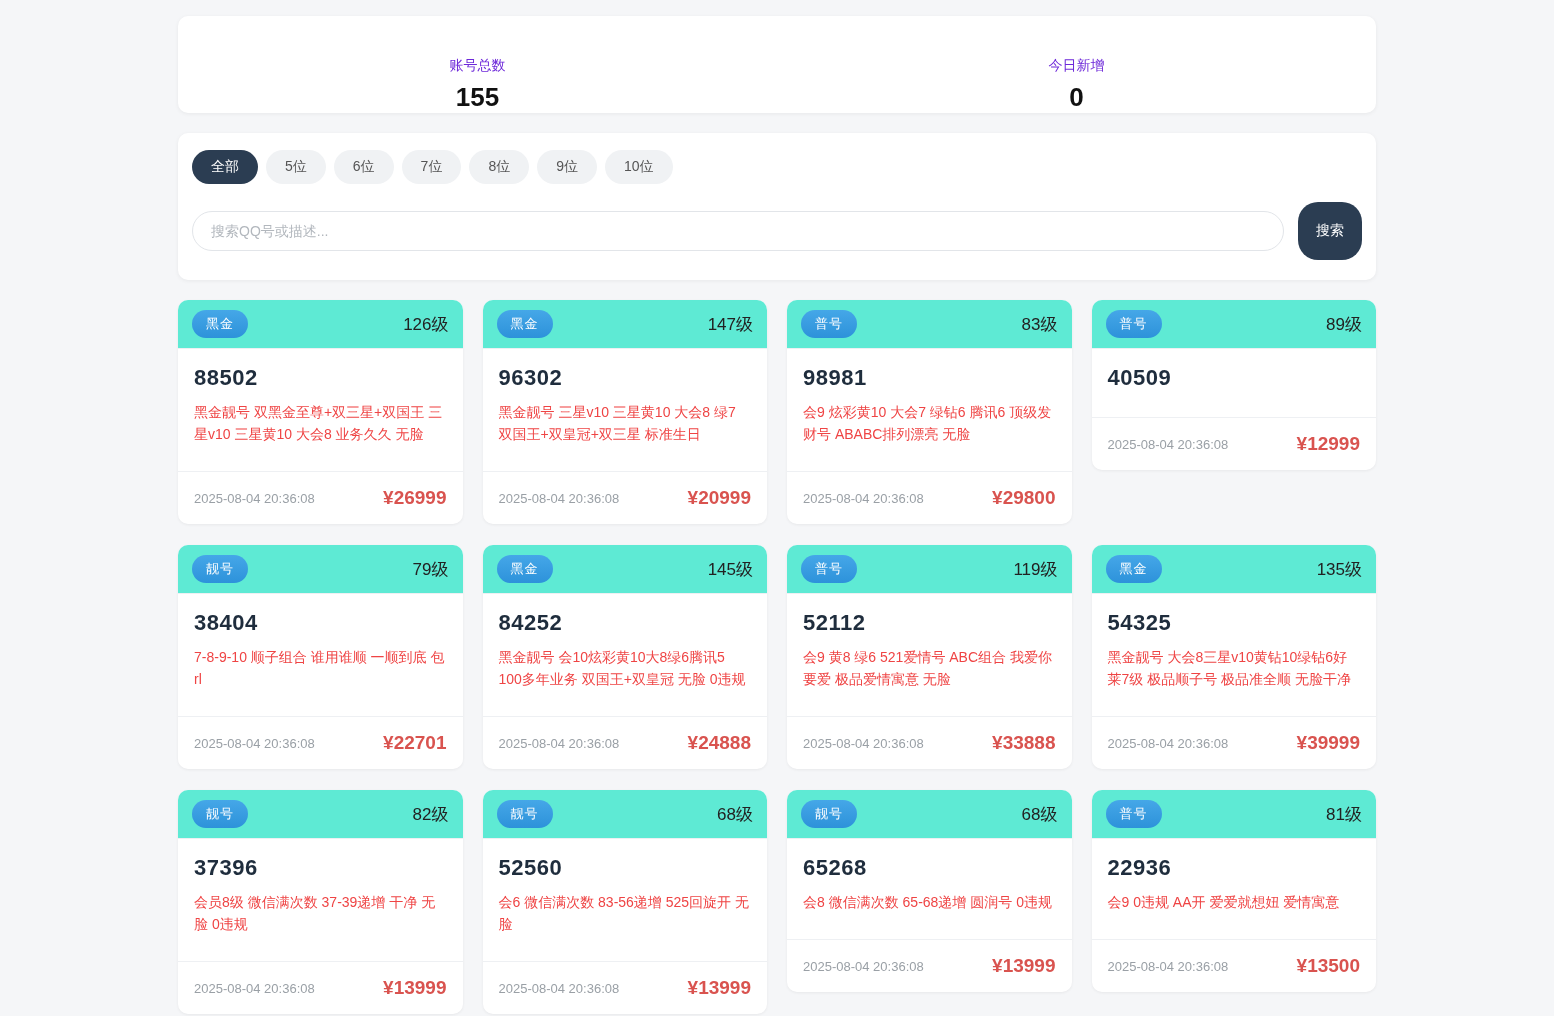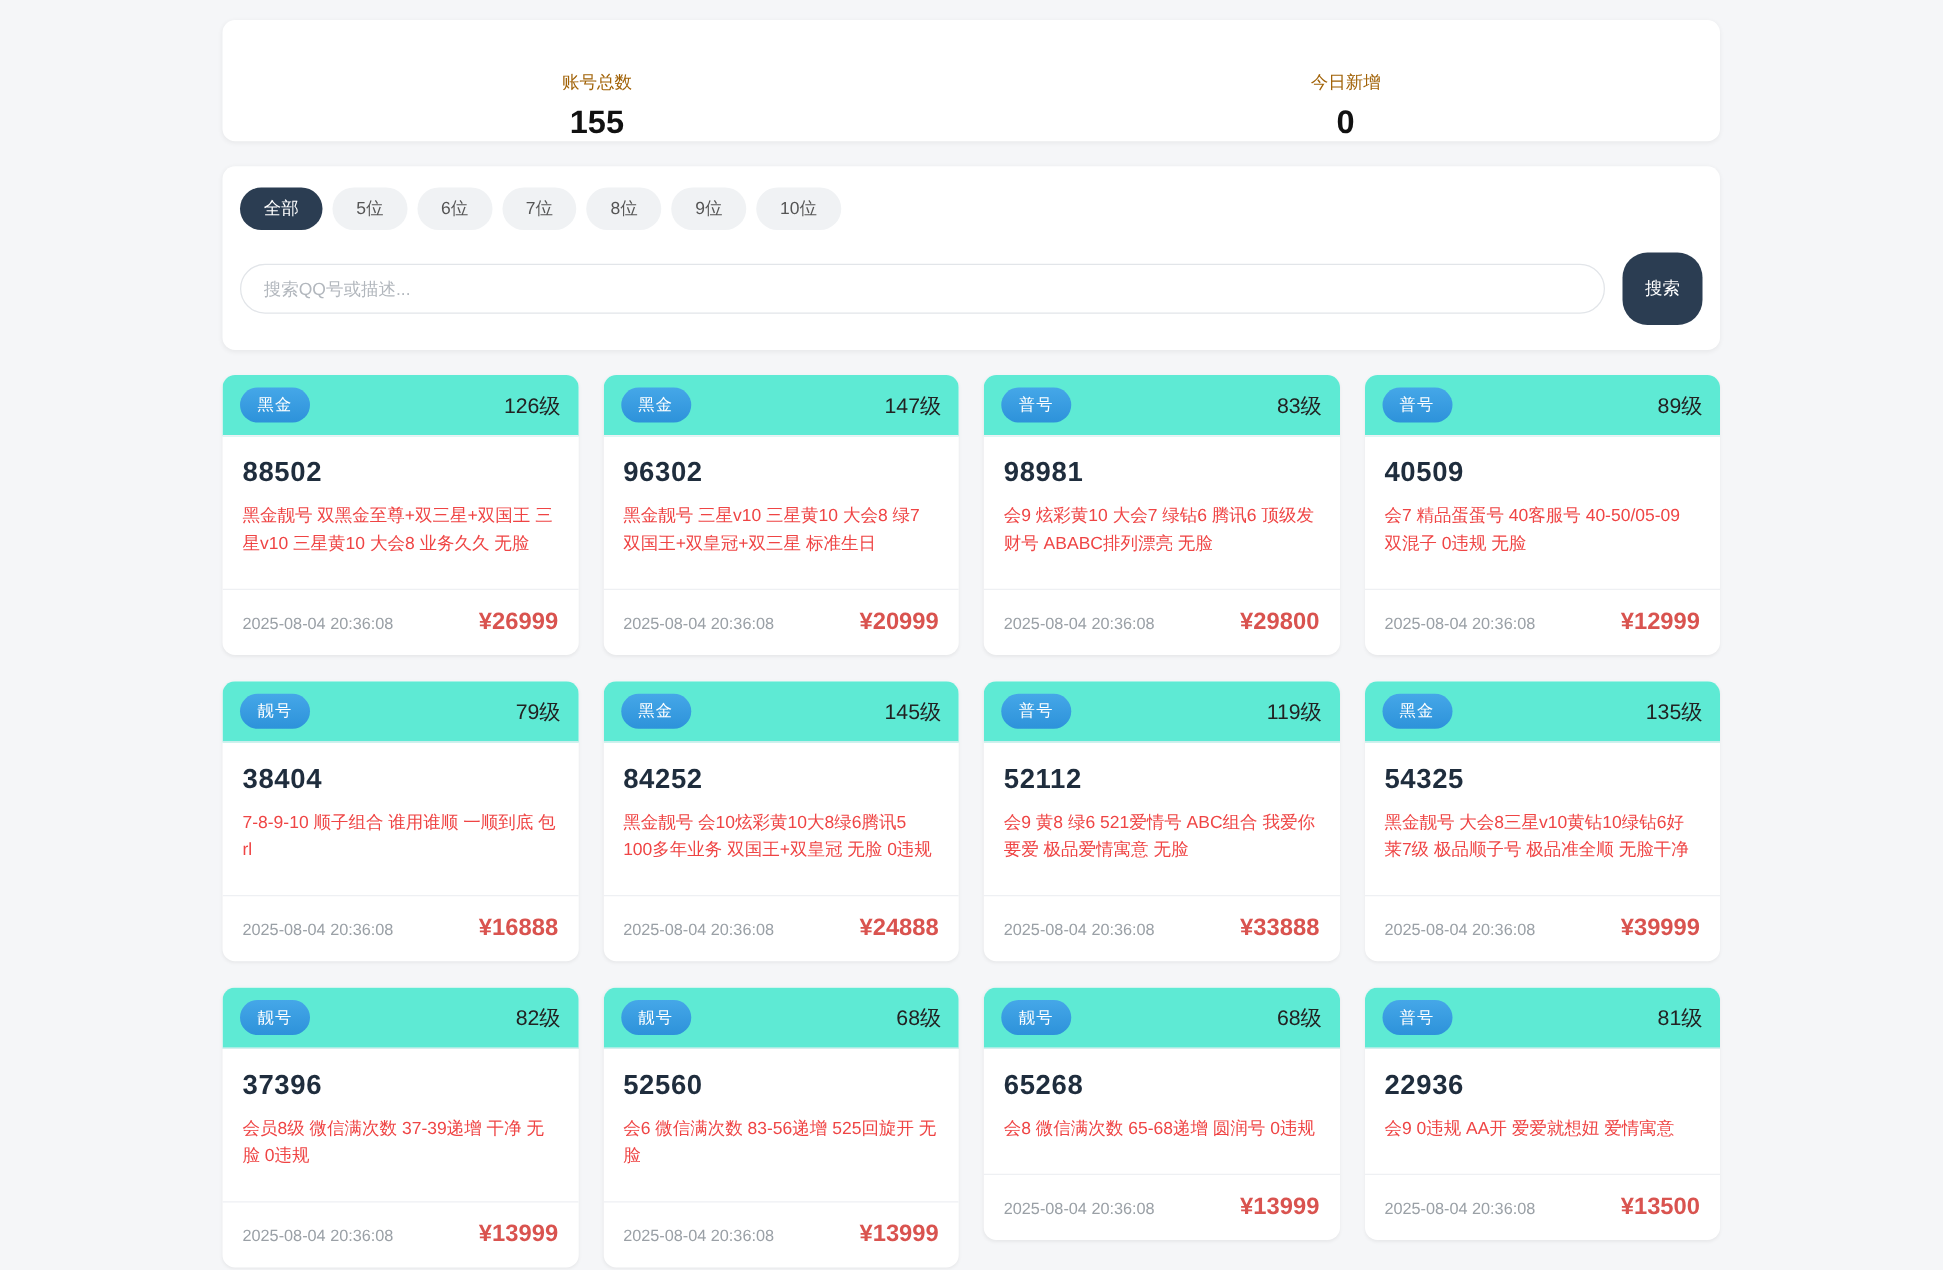--- a/index.html
+++ b/index.html
@@ -14,21 +14,21 @@
 
   .panel {
     background:#fff;
     border-radius:10px;
     box-shadow:0 1px 4px rgba(0,0,0,.06);
   }
 
   
   .stats { display:flex; height:97px; align-items:center; }
   .stat { flex:1; display:flex; flex-direction:column; align-items:center; gap:7px; }
-  .stat-label { font-size:14px; color:#a16207;margin-top:40px; }
+  .stat-label { font-size:14px; color:#6d28d9;margin-top:40px; }
   .stat-value { font-size:26px; font-weight:bold; color:#111; }
 
   
   .filter-panel { margin-top:20px; padding:17px 14px 20px 14px; }
   .tabs { display:flex; gap:8px; align-items:center; }
   .tab {
     display:inline-block; padding:8px 19px; border-radius:18px;
     font-size:14px; color:#555; background:#f0f2f4; cursor:pointer;
   }
   .tab.active { background:#2b3d52; color:#fff; }
@@ -152,40 +152,39 @@
     </div>
   </div>
 
   <div class="card">
     <div class="card-head">
       <span class="badge">普号</span>
       <span class="level">89级</span>
     </div>
     <div class="card-body">
       <div class="qq-number">40509</div>
-      <div class="desc">会7 精品蛋蛋号 40客服号 40-50/05-09 双混子 0违规 无脸</div>
     </div>
     <div class="card-foot">
       <span class="date">2025-08-04 20:36:08</span>
       <span class="price">¥12999</span>
     </div>
   </div>
 
   <div class="card">
     <div class="card-head">
       <span class="badge">靓号</span>
       <span class="level">79级</span>
     </div>
     <div class="card-body">
       <div class="qq-number">38404</div>
       <div class="desc">7-8-9-10 顺子组合 谁用谁顺 一顺到底 包rl</div>
     </div>
     <div class="card-foot">
       <span class="date">2025-08-04 20:36:08</span>
-      <span class="price">¥16888</span>
+      <span class="price">¥22701</span>
     </div>
   </div>
 
   <div class="card">
     <div class="card-head">
       <span class="badge">黑金</span>
       <span class="level">145级</span>
     </div>
     <div class="card-body">
       <div class="qq-number">84252</div>

